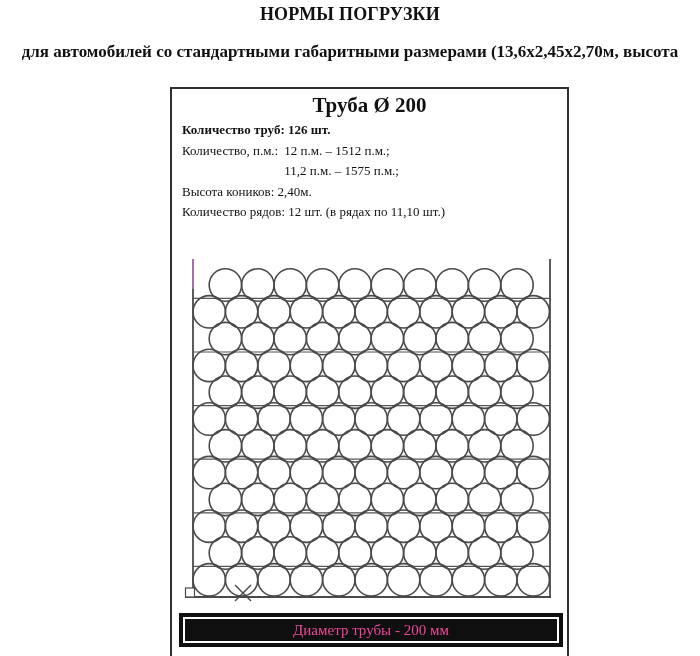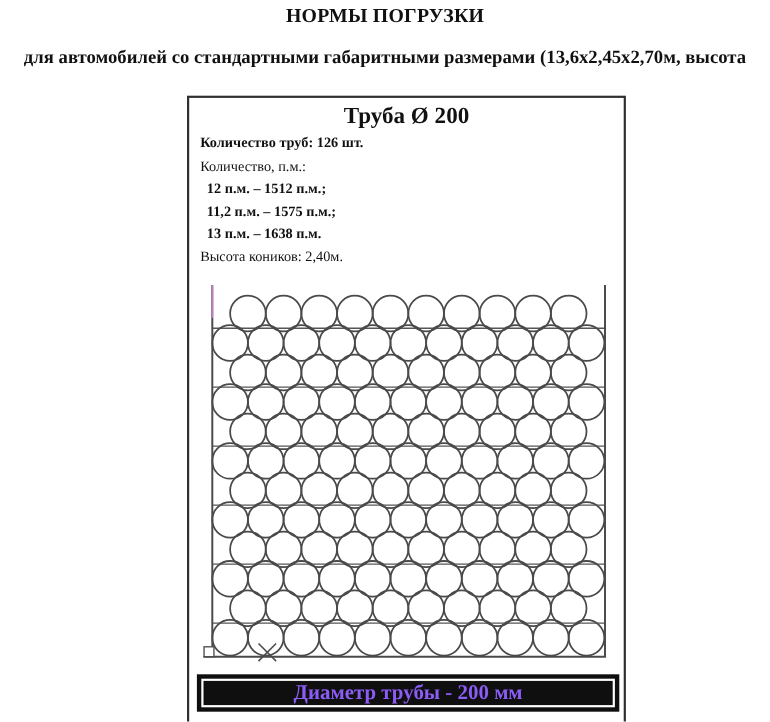--- a/index.html
+++ b/index.html
@@ -12,58 +12,58 @@
   .page-title{font-size:18px;font-weight:bold;letter-spacing:.2px;margin:0 0 4px 0;}
   .page-subtitle{font-size:17px;font-weight:bold;line-height:21px;margin:16px;}
 
   .card{
     position:absolute;left:170px;top:87px;width:399px;height:575px;
     box-sizing:border-box;border:2px solid #2f2f2f;background:#fff;
   }
   .card-title{text-align:center;font-size:21px;font-weight:bold;margin:4px 0 2px 0;}
   .specs{margin:0 0 0 10px;font-size:13px;line-height:20.6px;}
   .spec-bold{font-weight:bold;}
-  .spec-lengths{display:flex;align-items:flex-start;flex-direction:column;}
+  .spec-lengths{display:flex;align-items:flex-start;}
   .spec-lengths .label{white-space:pre;}
-  .spec-lengths .vals{display:flex;flex-direction:column;margin-left:6px;font-weight:bold;}
+  .spec-lengths .vals{display:flex;flex-direction:column;margin-left:6px;}
 
   .diagram-wrap{position:absolute;left:1px;top:157px;width:396px;height:366px;}
   .diagram-wrap svg{display:block;}
 
   .banner{
     position:absolute;left:7px;top:524px;width:384px;box-sizing:border-box;
     border:4px solid #0f0f0f;background:#ffffff;padding:2px;
   }
   .banner-inner{
-    background:#0f0f0f;color:#8b5cf6;text-align:center;
-    font-size:19px;font-weight:bold;line-height:22px;
+    background:#0f0f0f;color:#ec4899;text-align:center;
+    font-size:15px;font-weight:normal;line-height:22px;
   }
 </style>
 </head>
 <body>
 
 <div class="page-header">
   <div class="page-title">НОРМЫ ПОГРУЗКИ</div>
   <div class="page-subtitle">для автомобилей со стандартными габаритными размерами (13,6х2,45х2,70м, высота</div>
 </div>
 
 <div class="card">
   <div class="card-title">Труба Ø 200</div>
 
   <div class="specs">
     <div class="spec-bold">Количество труб: 126 шт.</div>
     <div class="spec-lengths">
       <span class="label">Количество, п.м.:</span>
       <span class="vals">
         <span>12 п.м. – 1512 п.м.;</span>
         <span>11,2 п.м. – 1575 п.м.;</span>
-        <span>13 п.м. – 1638 п.м.</span>
       </span>
     </div>
     <div>Высота коников: 2,40м.</div>
+    <div>Количество рядов: 12 шт. (в рядах по 11,10 шт.)</div>
   </div>
 
   <div class="diagram-wrap">
     <svg id="pipe-diagram-svg" width="396" height="366" viewBox="0 0 396 366" xmlns="http://www.w3.org/2000/svg">
         <line x1="20" y1="52.4" x2="377" y2="52.4" stroke="#555555" stroke-width="1.2"></line>
         <line x1="20" y1="106" x2="377" y2="106" stroke="#555555" stroke-width="1.2"></line>
         <line x1="20" y1="159.6" x2="377" y2="159.6" stroke="#555555" stroke-width="1.2"></line>
         <line x1="20" y1="213.20000000000002" x2="377" y2="213.20000000000002" stroke="#555555" stroke-width="1.2"></line>
         <line x1="20" y1="266.8" x2="377" y2="266.8" stroke="#555555" stroke-width="1.2"></line>
         <line x1="20" y1="320.4" x2="377" y2="320.4" stroke="#555555" stroke-width="1.2"></line>

